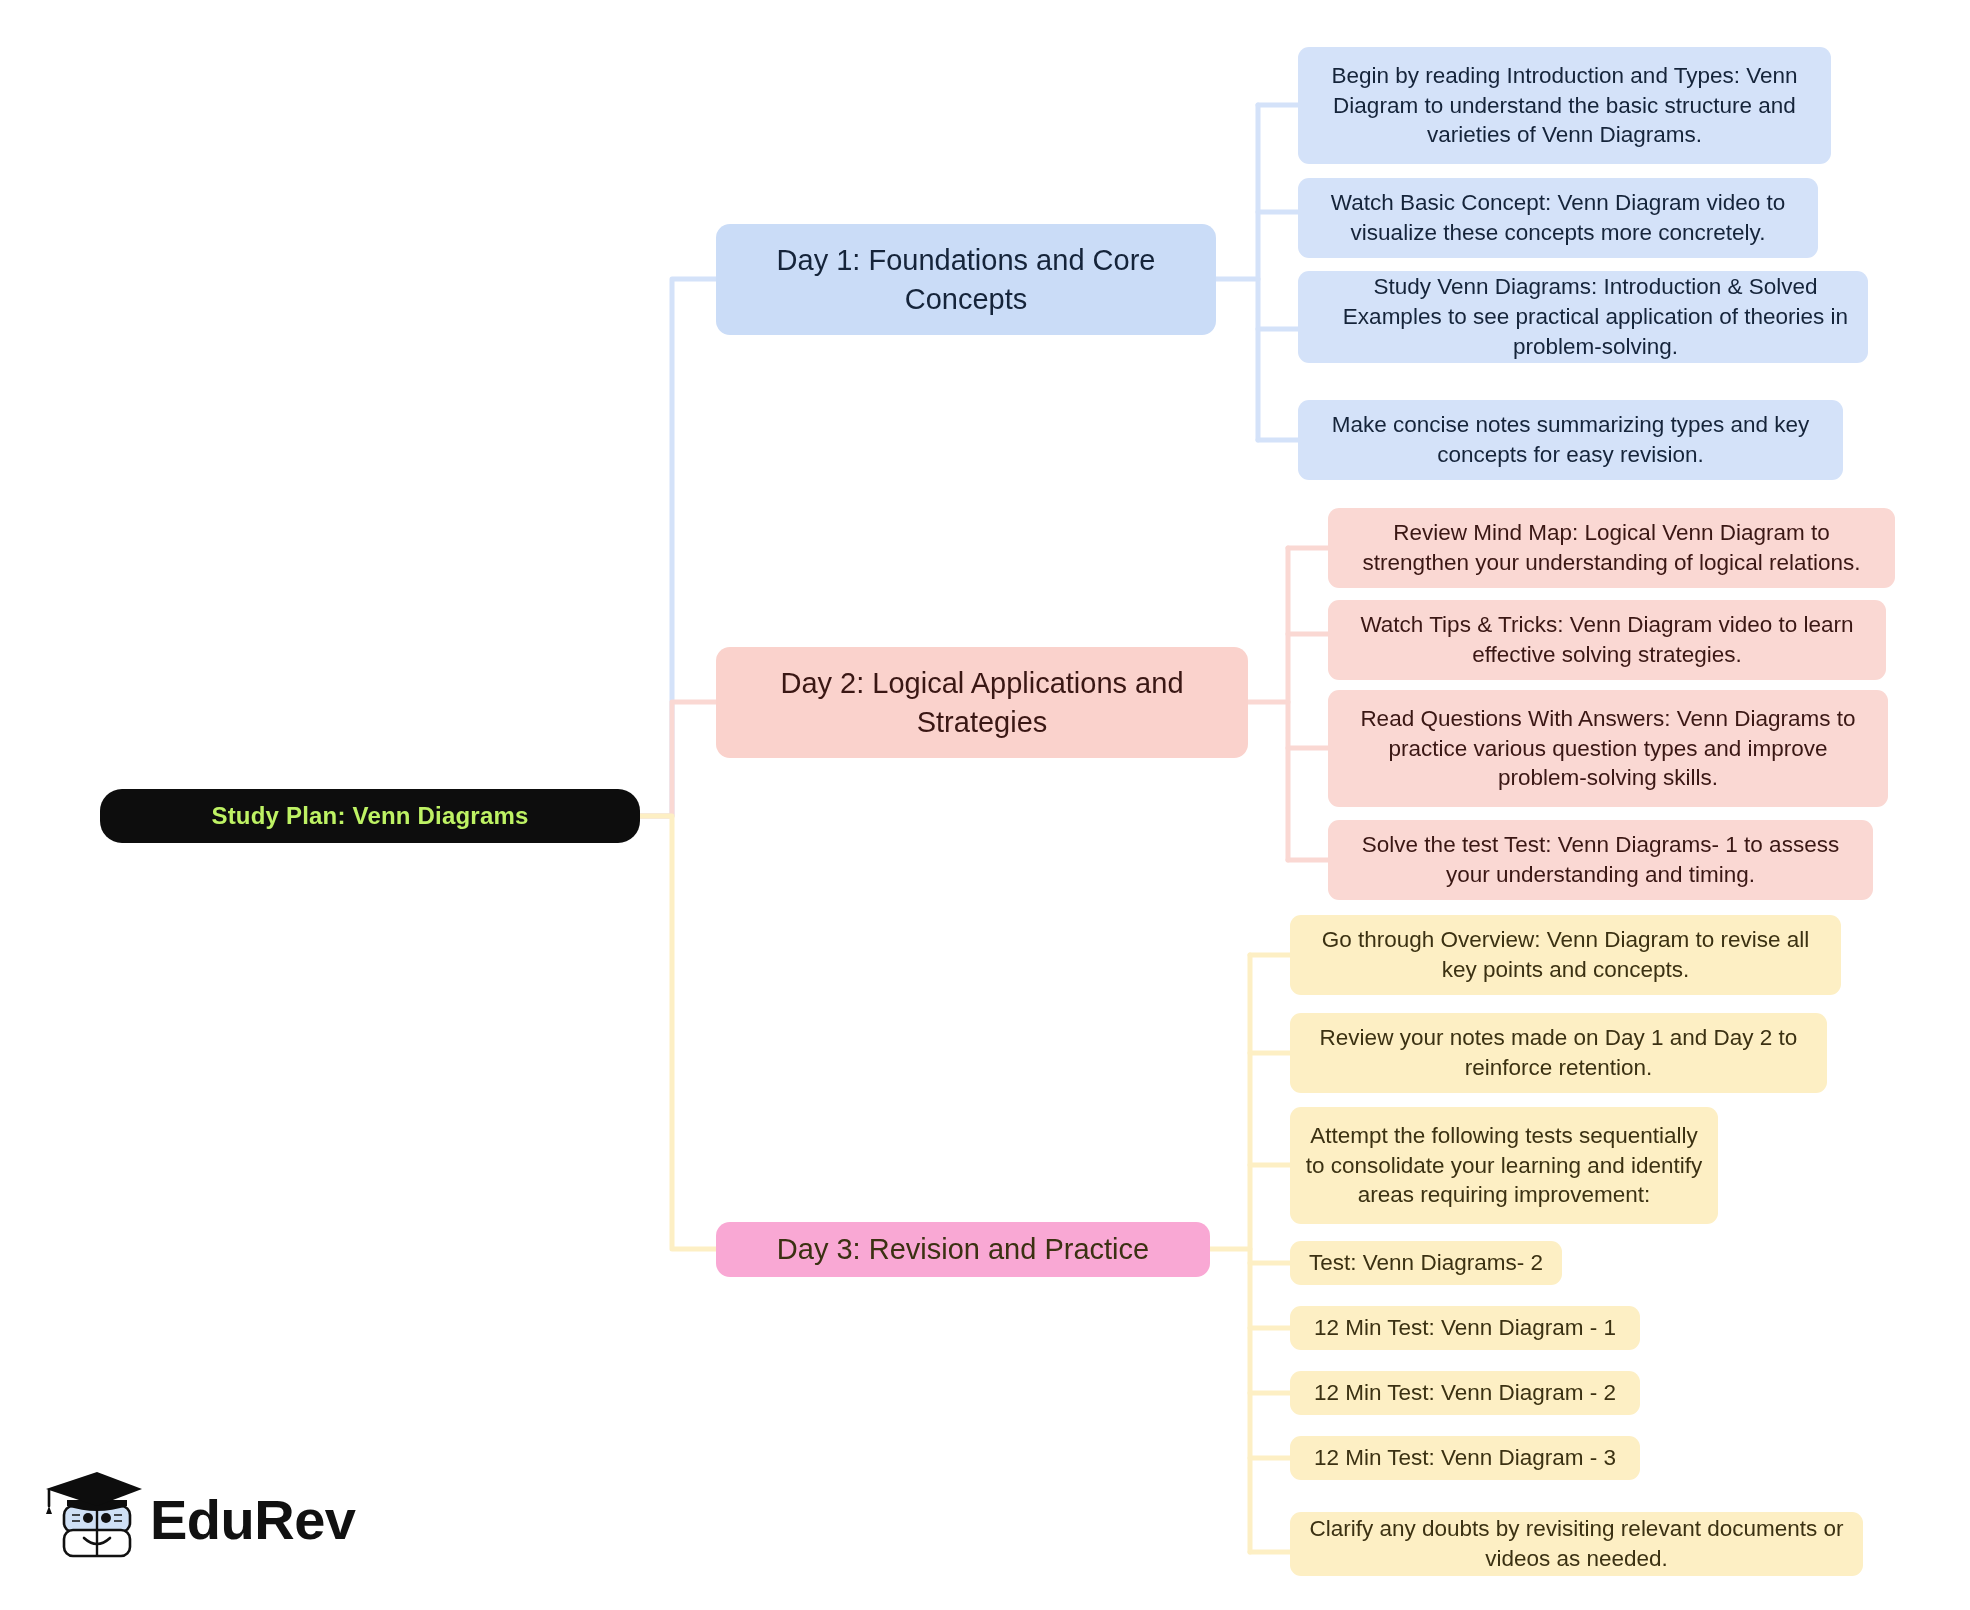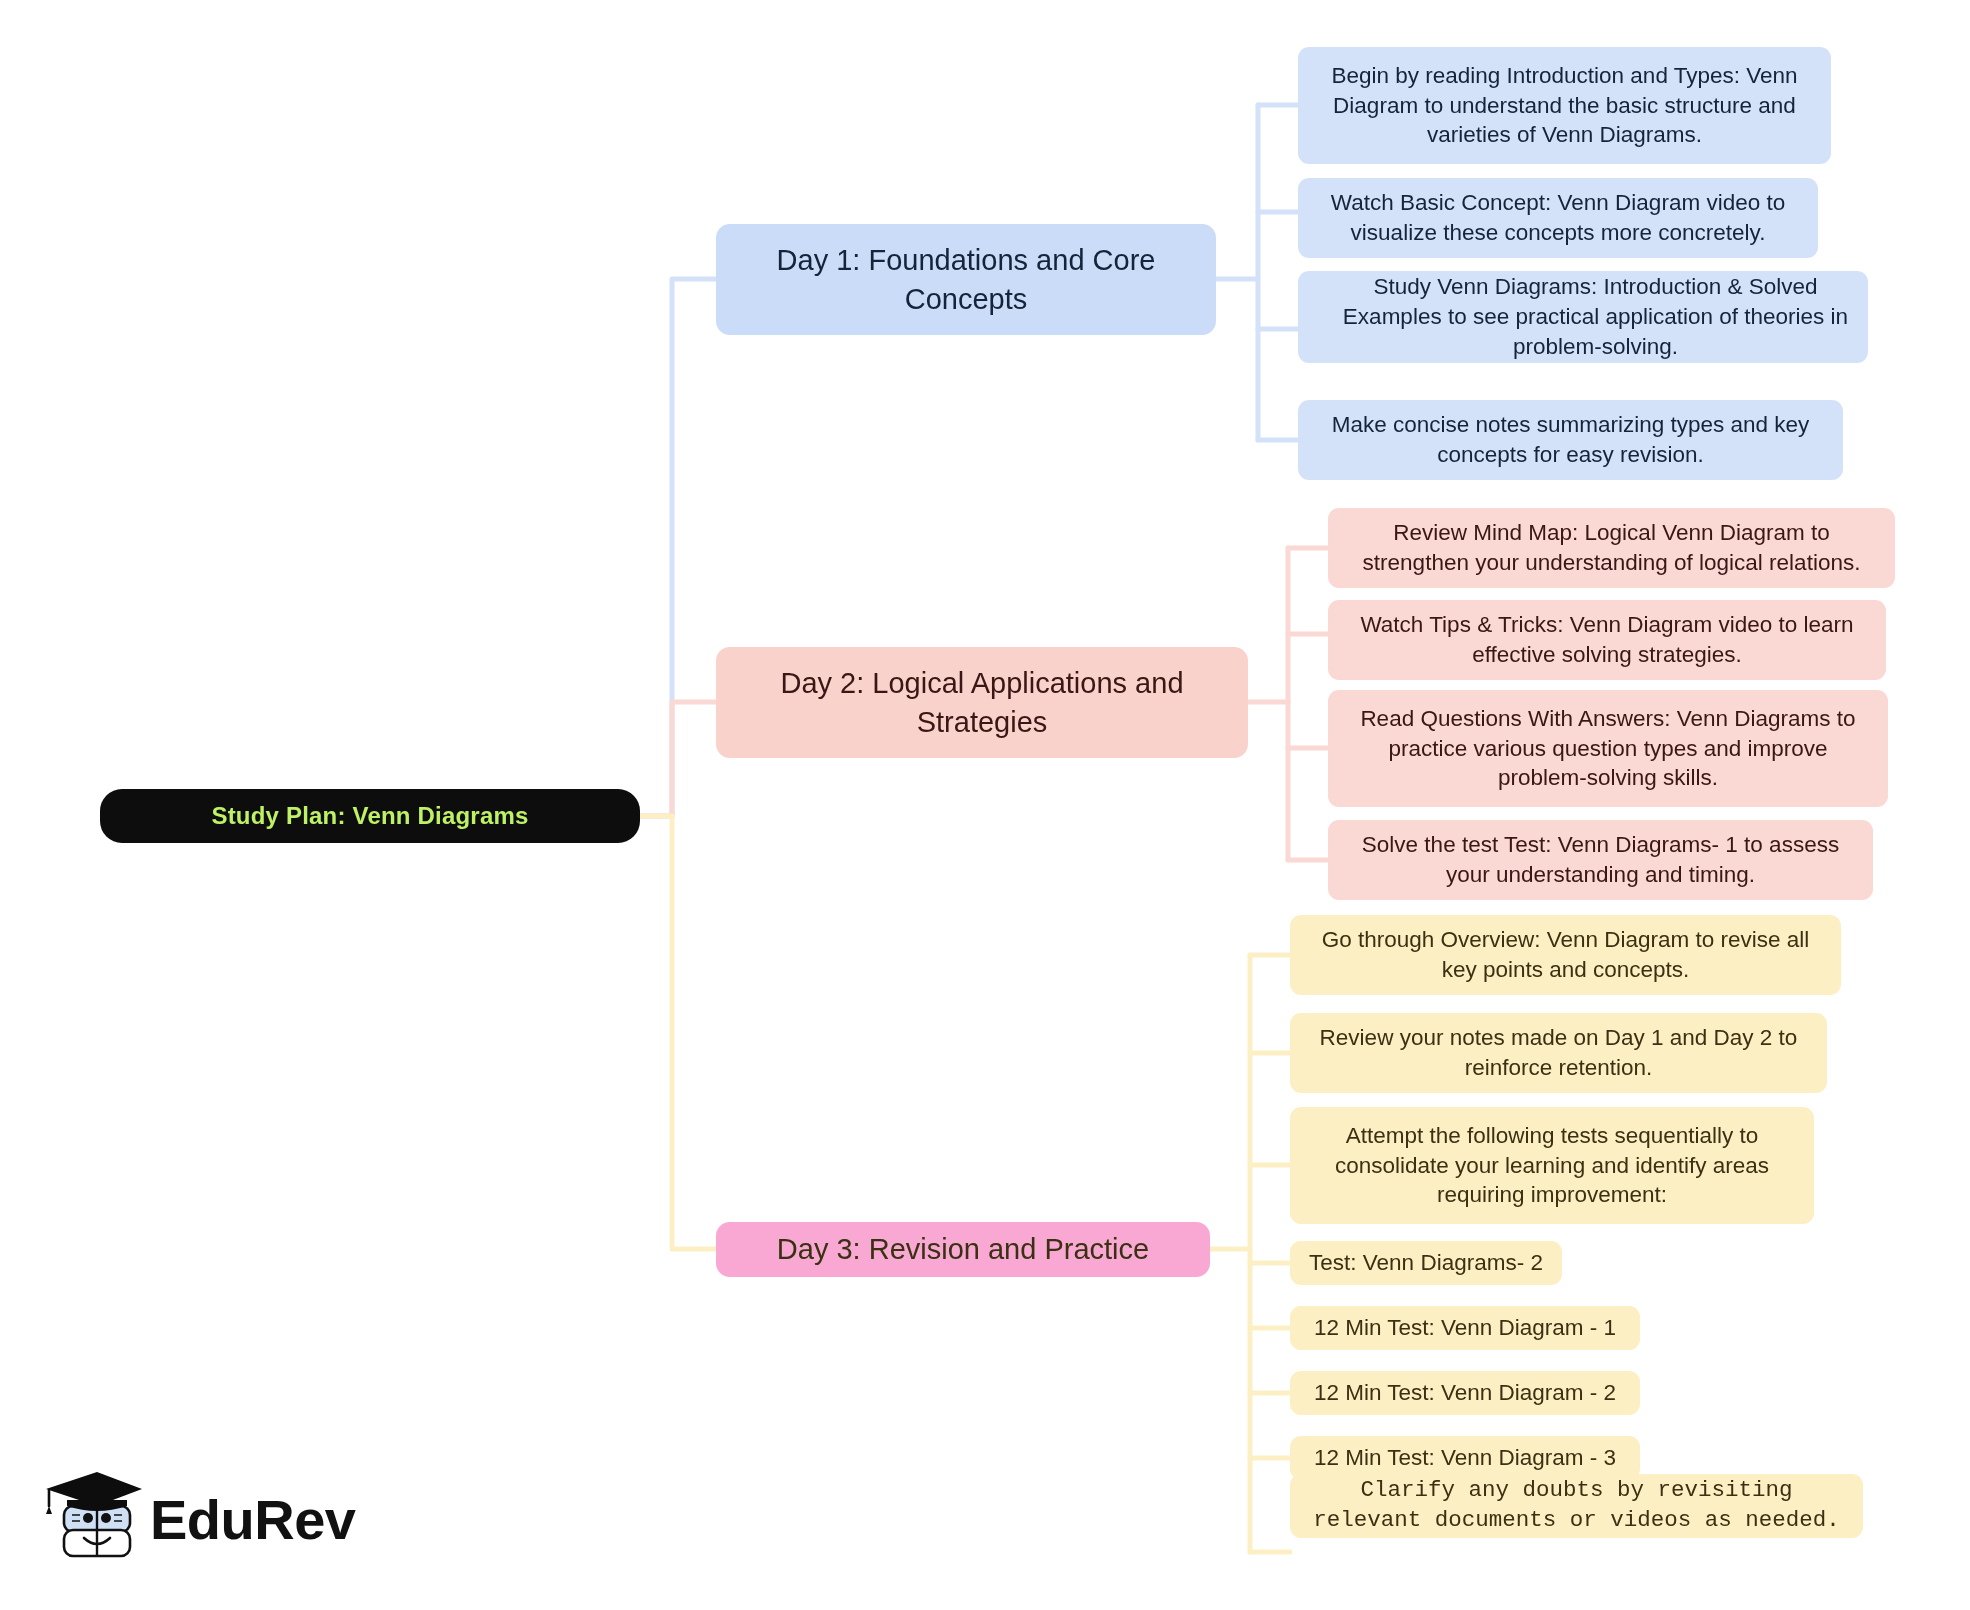--- a/index.html
+++ b/index.html
@@ -157,36 +157,36 @@
   <div class="node node-branch c-yellow-dark" style="left:716px; top:1222px; width:494px; height:55px;">
     <span>Day 3: Revision and Practice</span>
   </div>
 
   <div class="node node-leaf c-yellow" style="left:1290px; top:915px; width:551px; height:80px;">
     <span>Go through Overview: Venn Diagram to revise all key points and concepts.</span>
   </div>
   <div class="node node-leaf c-yellow" style="left:1290px; top:1013px; width:537px; height:80px;">
     <span>Review your notes made on Day 1 and Day 2 to reinforce retention.</span>
   </div>
-  <div class="node node-leaf c-yellow" style="left:1290px; top:1107px; width:524px; height:117px;justify-content:center;">
+  <div class="node node-leaf c-yellow" style="left:1290px; top:1107px; width:428px; height:117px;justify-content:center;">
     <span>Attempt the following tests sequentially to consolidate your learning and identify areas requiring improvement:</span>
   </div>
   <div class="node node-leaf c-yellow" style="left:1290px; top:1241px; width:272px; height:44px;">
     <span>Test: Venn Diagrams- 2</span>
   </div>
   <div class="node node-leaf c-yellow" style="left:1290px; top:1306px; width:350px; height:44px;">
     <span>12 Min Test: Venn Diagram - 1</span>
   </div>
   <div class="node node-leaf c-yellow" style="left:1290px; top:1371px; width:350px; height:44px;">
     <span>12 Min Test: Venn Diagram - 2</span>
   </div>
   <div class="node node-leaf c-yellow" style="left:1290px; top:1436px; width:350px; height:44px;">
     <span>12 Min Test: Venn Diagram - 3</span>
   </div>
-  <div class="node node-leaf c-yellow" style="left:1290px; top:1474px; width:573px; height:64px;font-family:Liberation Mono, monospace;">
+  <div class="node node-leaf c-yellow" style="left:1290px; top:1512px; width:573px; height:64px;">
     <span>Clarify any doubts by revisiting relevant documents or videos as needed.</span>
   </div>
 
   <div id="logo">
     <span>
       <svg width="108" height="100" viewBox="0 0 108 100">
 
         <rect x="26" y="38" width="66" height="26" rx="9" fill="#cfe0f5" stroke="#111" stroke-width="2.6"></rect>
         <rect x="26" y="62" width="66" height="26" rx="9" fill="#ffffff" stroke="#111" stroke-width="2.6"></rect>
         <line x1="59" y1="38" x2="59" y2="88" stroke="#111" stroke-width="2.4"></line>

